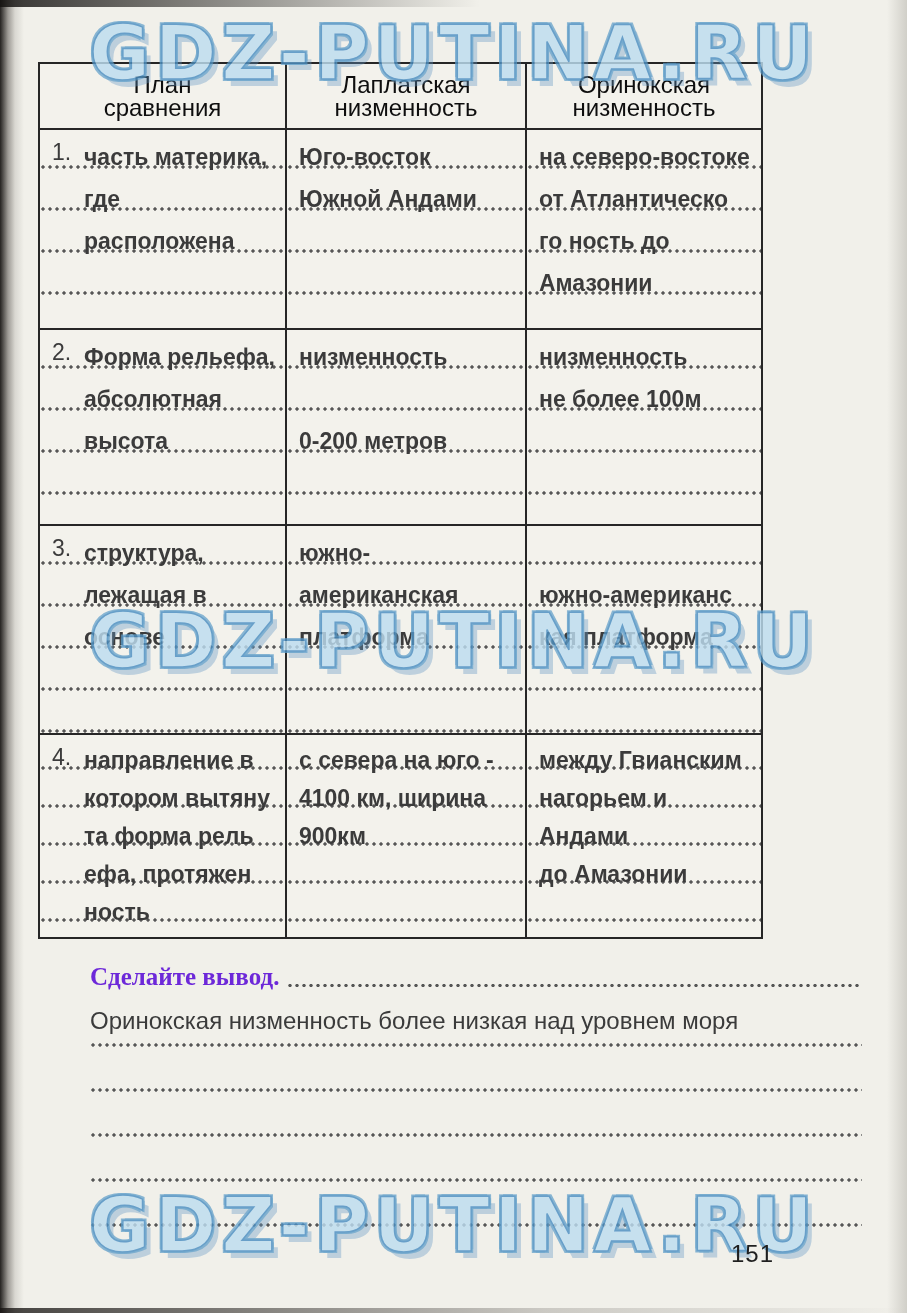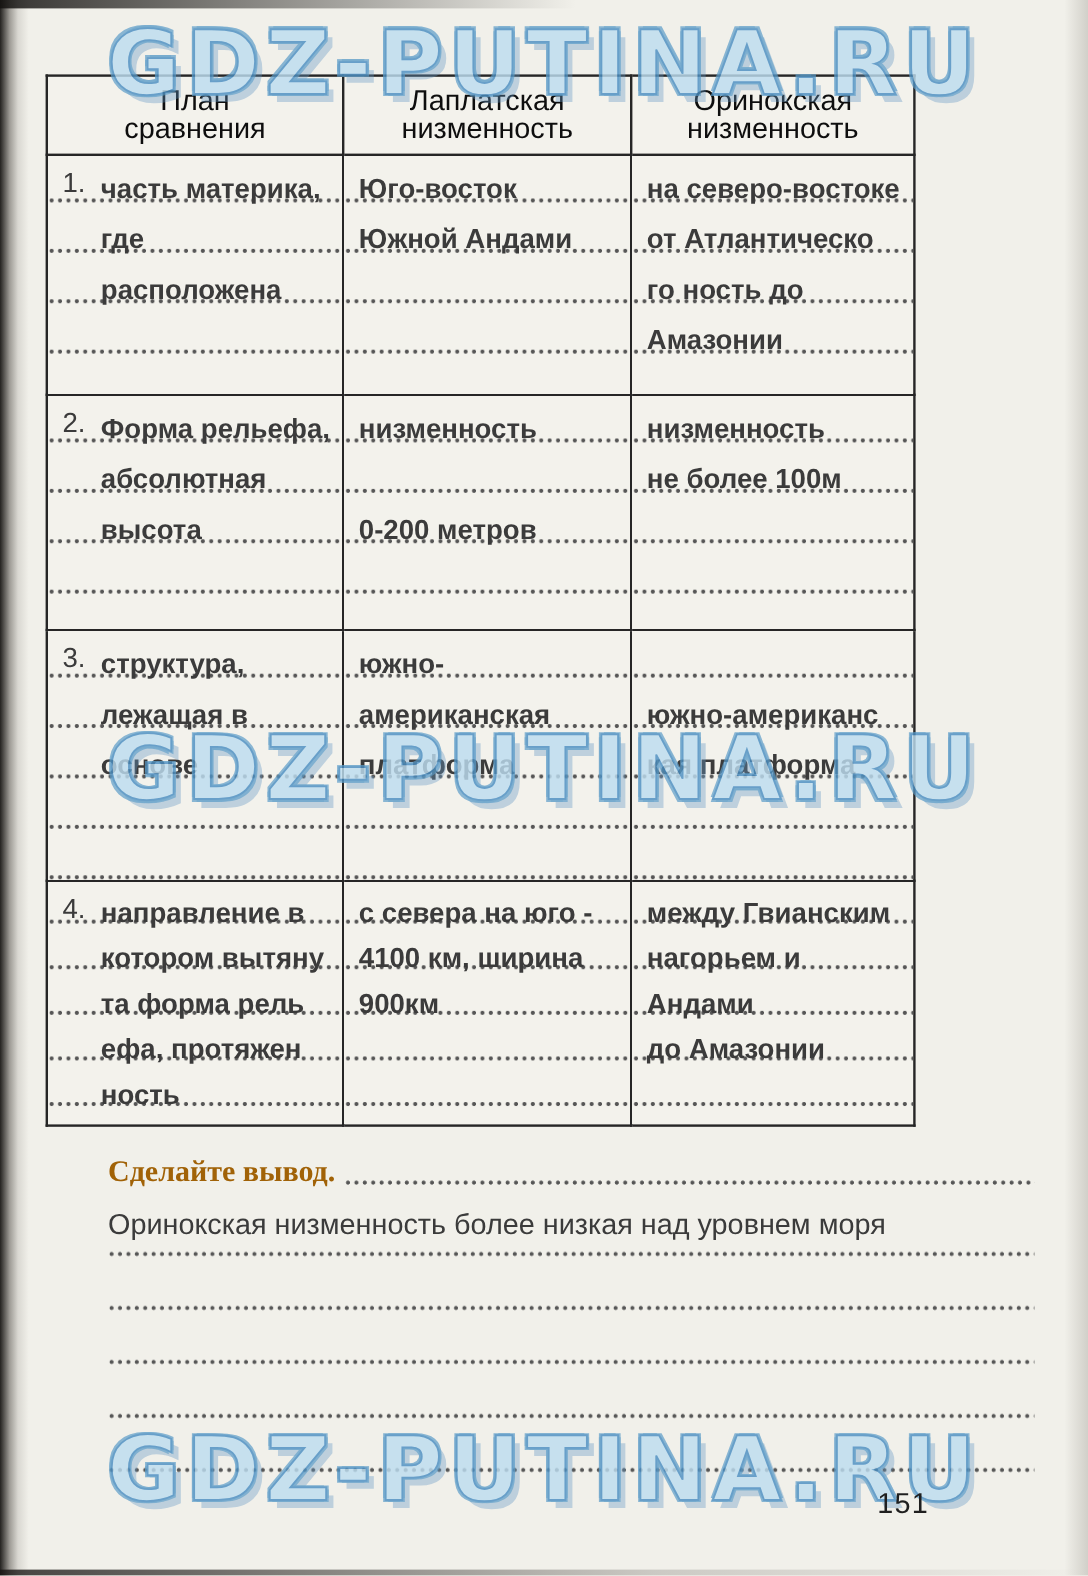--- a/index.html
+++ b/index.html
@@ -81,21 +81,21 @@
   tr.r1 td { height:200px; }
   tr.r2 td { height:196px; }
   tr.r3 td { height:209px; }
   tr.r4 td { height:196px; }
 
   
   .conclusion { position:absolute; left:90px; width:772px; top:956px; z-index:2; }
   .concl-row { display:flex; align-items:flex-end; height:38px; }
   .concl-label {
     font-family:"Liberation Serif","DejaVu Serif",serif;
-    font-weight:bold; font-size:25px; color:#a16207; padding-right:8px; line-height:34px;
+    font-weight:bold; font-size:25px; color:#6d28d9; padding-right:8px; line-height:34px;
   }
   .dotfill {
     flex:1 1 auto; align-self:flex-end; height:7px; margin-bottom:5px;
     background-image:radial-gradient(circle at 3px 3.5px, #565656 1.35px, transparent 2px);
     background-size:7px 7px; background-repeat:repeat-x;
   }
   .answer {
     margin-top:6px; height:48px; line-height:42px;
     font-size:24px; color:#3b3b3b; white-space:nowrap;
     background-image:radial-gradient(circle at 3px 45px, #565656 1.35px, transparent 2px);

